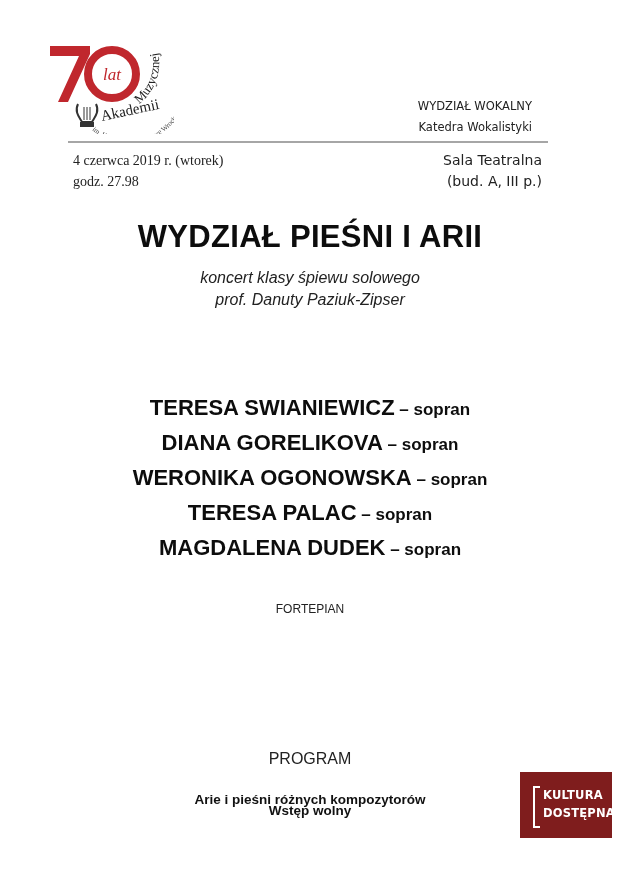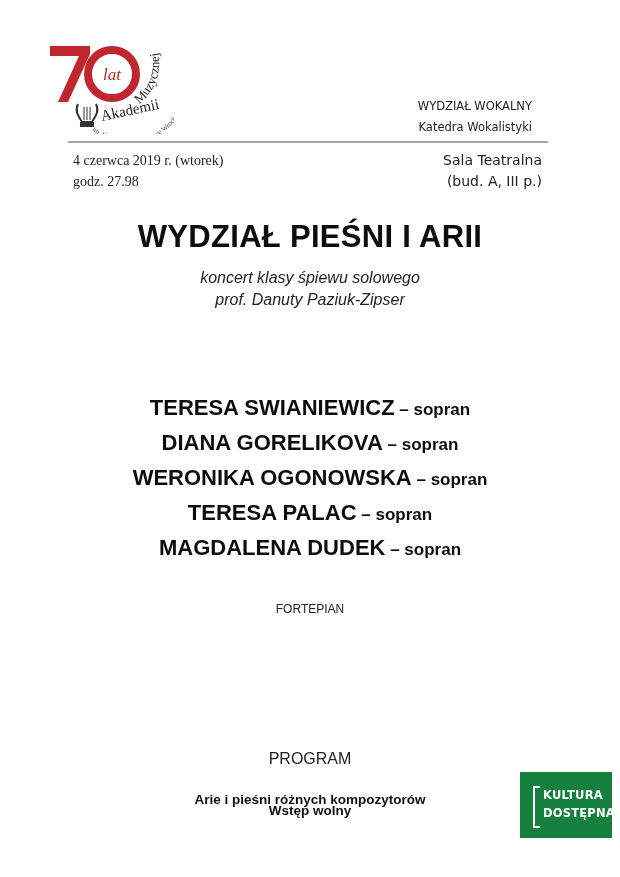--- a/index.html
+++ b/index.html
@@ -24,21 +24,21 @@
     .singers .name { font-weight: bold; }
     .singers .role { font-weight: bold; font-size: 17px; }
 
     .piano-label { top: 602px; font-size: 12px; color: #222; }
     .piano { top: 626px; font-size: 17px; font-weight: bold; line-height: 27px; color: #0d0d0d; }
 
     .program-label { top: 750px; font-size: 16px; color: #222; }
     .program { top: 772px; font-size: 13.5px; font-weight: bold; color: #111; margin-top: 20px; }
     .entry { top: 803px; font-size: 13.5px; font-weight: bold; color: #111; }
 
-    .kd { left: 520px; top: 772px; width: 92px; height: 66px; background: #15803d; }
+    .kd { left: 520px; top: 772px; width: 92px; height: 66px; background: #7f1d1d; }
     .kd .bracket { position: absolute; left: 13px; top: 14px; width: 5px; height: 38px; border: 2px solid #fff; border-right: none; }
     .kd .l1, .kd .l2 { position: absolute; left: 23px; font-family: "DejaVu Sans", sans-serif; color: #fff; font-weight: bold; font-size: 11.5px; letter-spacing: 0.2px; }
     .kd .l1 { top: 16px; }
     .kd .l2 { top: 34px; }
   </style>
 </head>
 <body>
 
 <div id="logo" class="abs">
   <svg width="130" height="130" viewBox="0 0 130 130">

